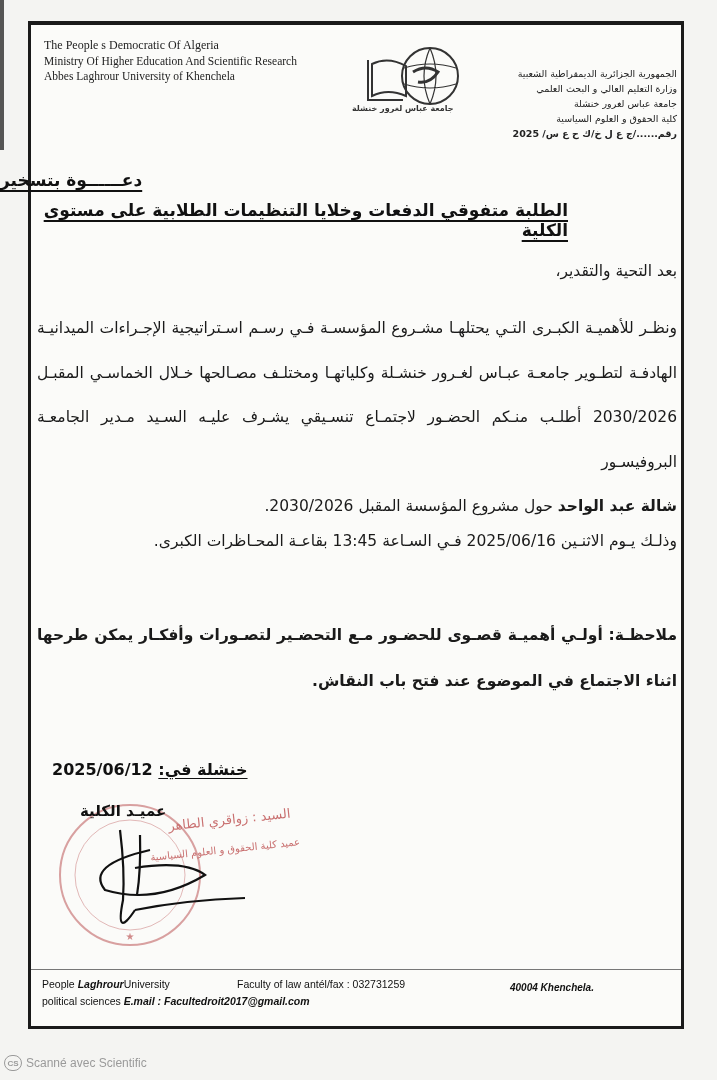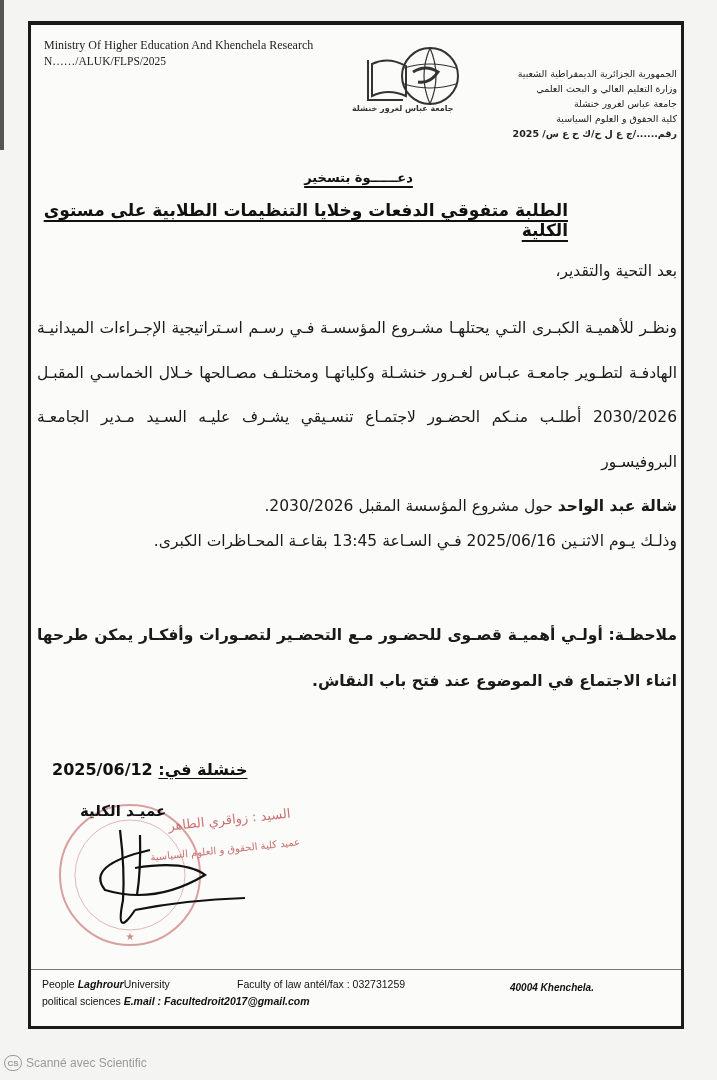--- a/index.html
+++ b/index.html
@@ -5,21 +5,21 @@
   html, body { margin:0; padding:0; }
   body { width:717px; height:1080px; background:#f4f4f2; position:relative; overflow:hidden; font-family:"DejaVu Sans", sans-serif; }
   .left-shadow { position:absolute; left:0; top:0; width:4px; height:150px; background:#555; }
   .frame { position:absolute; left:28px; top:21px; width:656px; height:1008px; border:3px solid #1a1a1a; border-top-width:4px; background:#fbfbf9; box-sizing:border-box; }
   .hdr-en { position:absolute; left:44px; top:38px; font-family:"Liberation Serif", serif; font-size:11.5px; line-height:15.5px; color:#222; white-space:nowrap; }
   .hdr-en div:nth-child(1){ font-size:12px; }
   .hdr-ar { position:absolute; right:40px; top:40px; font-family:"DejaVu Sans", sans-serif; font-size:9.5px; line-height:15px; color:#222; direction:rtl; text-align:right; width:200px; white-space:nowrap;margin-top:26px; }
   .hdr-ar .ref { font-weight:bold; }
   .logo { position:absolute; left:358px; top:42px; width:110px; height:72px; }
   .logo-cap { position:absolute; left:352px; top:104px; font-size:8px; color:#333; direction:rtl; font-weight:bold; }
-  .title1 { position:absolute; left:0; width:717px; top:170px; text-align:center; direction:rtl; font-size:13px; font-weight:bold; color:#111; }
+  .title1 { position:absolute; left:0; width:717px; top:170px; text-align:left; direction:rtl; font-size:17px; font-weight:bold; color:#111; }
   .title1 span, .title2 span { text-decoration:underline; text-decoration-thickness:2px; text-underline-offset:4px; }
   .title2 { position:absolute; left:0; width:568px; top:200px; text-align:right; direction:rtl; font-size:17px; font-weight:bold; color:#111; }
   .body-txt { position:absolute; right:40px; width:640px; direction:rtl; text-align:justify; text-align-last:right; font-size:15.5px; color:#1a1a1a; }
   .greeting { top:262px; }
   .p1 { top:306px; line-height:44.5px; text-align-last:right; }
   .p1 .bold { font-weight:bold; }
   .p2 { top:518px; line-height:46px; }
   .p3 { top:612px; line-height:46px; font-weight:bold; }
   .place-date { position:absolute; left:52px; top:760px; font-size:16px; font-weight:bold; direction:rtl; color:#111; }
   .place-date .lbl { text-decoration:underline; text-underline-offset:3px;margin-top:22px; }
@@ -38,22 +38,23 @@
   .cs-badge { width:16px; height:14px; border:1.5px solid #9a9a9a; font-size:8px; font-weight:bold; display:flex; align-items:center; justify-content:center; border-radius:8px; }
 </style>
 </head>
 <body>
 
 <div class="left-shadow"></div>
 
 <div class="frame"></div>
 
 <div class="hdr-en">
-  <div>Ministry Of Higher Education And Khenchela Research</div>
-  <div>N……/ALUK/FLPS/2025</div>
+  <div>The People s Democratic   Of Algeria</div>
+  <div>Ministry Of Higher Education And Scientific Research</div>
+  <div>Abbes Laghrour University of Khenchela</div>
 </div>
 
 <svg class="logo" viewBox="0 0 110 72">
   <g fill="none" stroke="#333" stroke-width="2">
     <path d="M10 18 L10 58 L45 58"></path>
     <path d="M14 22 Q30 14 48 24 L48 54 Q30 46 14 54 Z"></path>
     <circle cx="72" cy="34" r="28"></circle>
     <path d="M46 26 Q72 18 98 26 M46 42 Q72 50 98 42 M72 6 Q60 34 72 62 M72 6 Q84 34 72 62" stroke-width="1.2"></path>
     <path d="M55 30 Q68 22 80 30 Q72 42 60 40" stroke-width="3"></path>
   </g>

